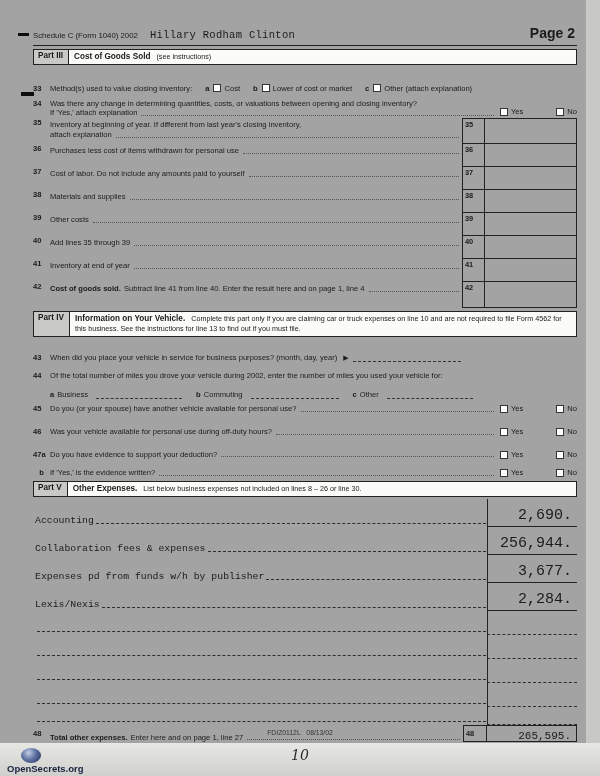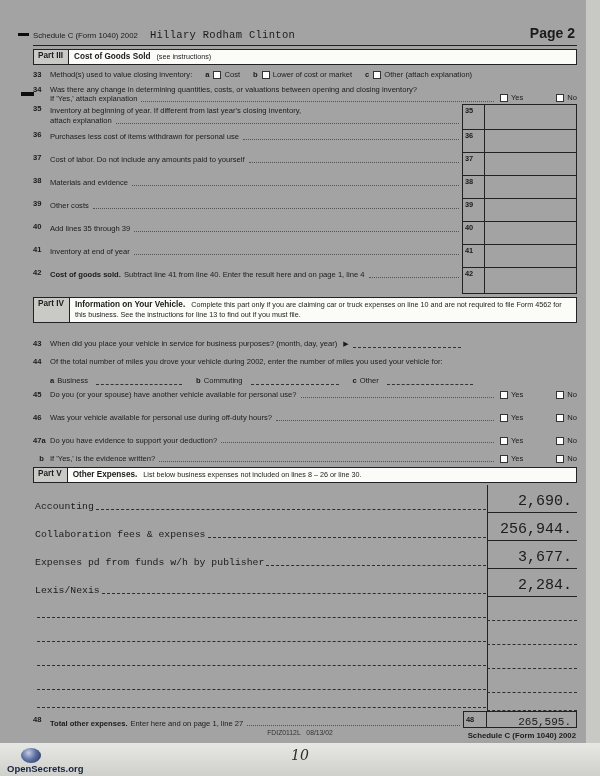--- a/index.html
+++ b/index.html
@@ -23,21 +23,21 @@
   .part-body{flex:1;padding:1px 4px 2px 5px;font-size:7.2px;line-height:1.35}
   .part-title{font-weight:bold;font-size:8.2px;margin-right:4px}
 
   .lnum{width:17px;font-weight:bold;flex:none}
   .lnum-sub{text-align:right;padding-right:6px}
   .cb{display:inline-block;width:8px;height:8px;border:1px solid #333;background:#fff;flex:none;vertical-align:-1px}
   .leader{flex:1;border-bottom:1.4px dotted #555;margin:0 3px 2px 4px;min-width:8px}
   .dline{display:flex;align-items:flex-end}
 
   .row{display:flex;margin-top:4px}
-  .l33{align-items:center;margin-top:5px}
+  .l33{margin-top:19px}
   .l33 .optletter{font-weight:bold;margin-left:13px;margin-right:4px}
   .l33 .optlabel{margin-left:3px}
   .l34{margin-top:5px}
 
   .yn{display:flex;align-items:center;flex:none;width:80px;justify-content:space-between;padding-left:3px}
   .ynpair{display:flex;align-items:center;gap:3px}
   .yn-bottom{align-self:flex-end;margin-bottom:1px}
 
   
   .arow{display:flex}
@@ -178,21 +178,21 @@
             <span class="leader"></span>
           </div>
         </div>
       <span class="numbox">37</span>
       <span class="acell mono"></span>
     </div>
     <div class="arow h23">
       <span class="lnum">38</span>
       <div class="desc">
           <div class="dline">
-            <span>Materials and evidence</span>
+            <span>Materials and supplies</span>
             <span class="leader"></span>
           </div>
         </div>
       <span class="numbox">38</span>
       <span class="acell mono"></span>
     </div>
     <div class="arow h23">
       <span class="lnum">39</span>
       <div class="desc">
           <div class="dline">

